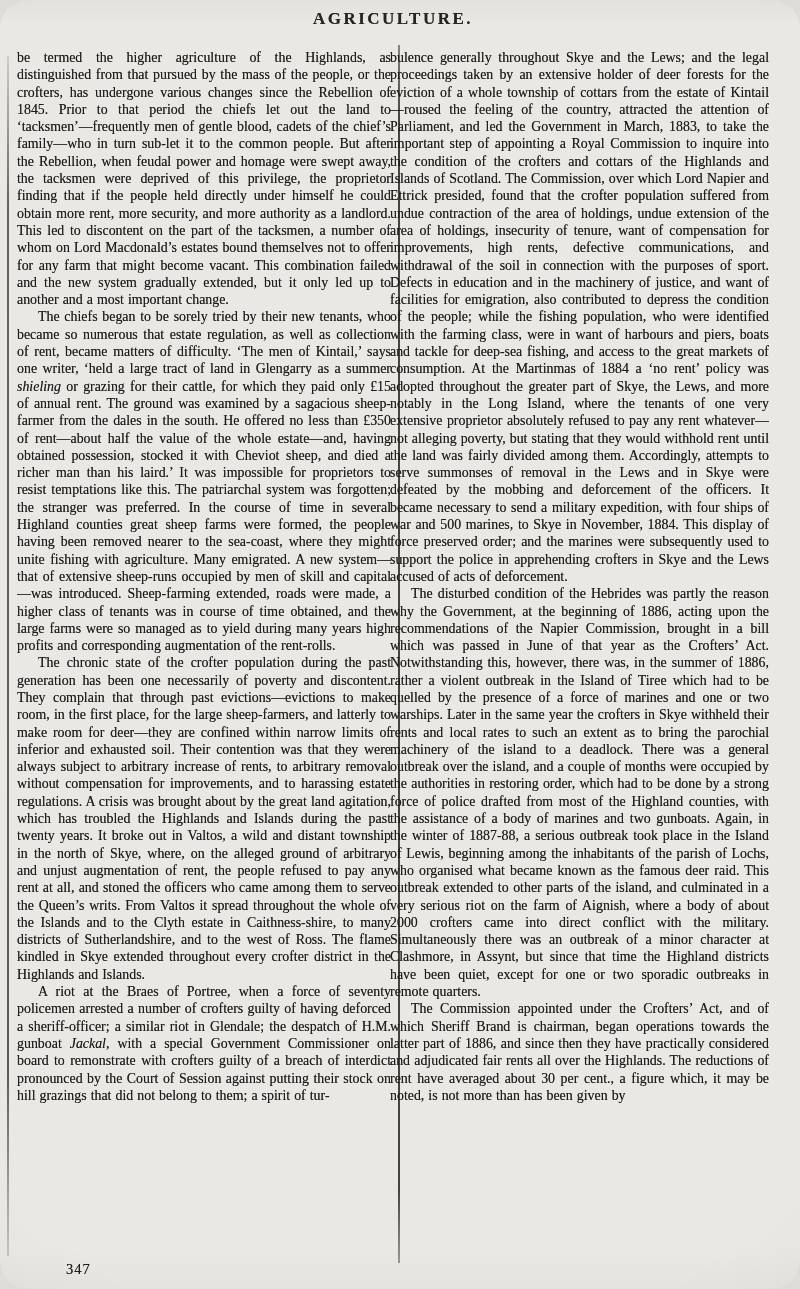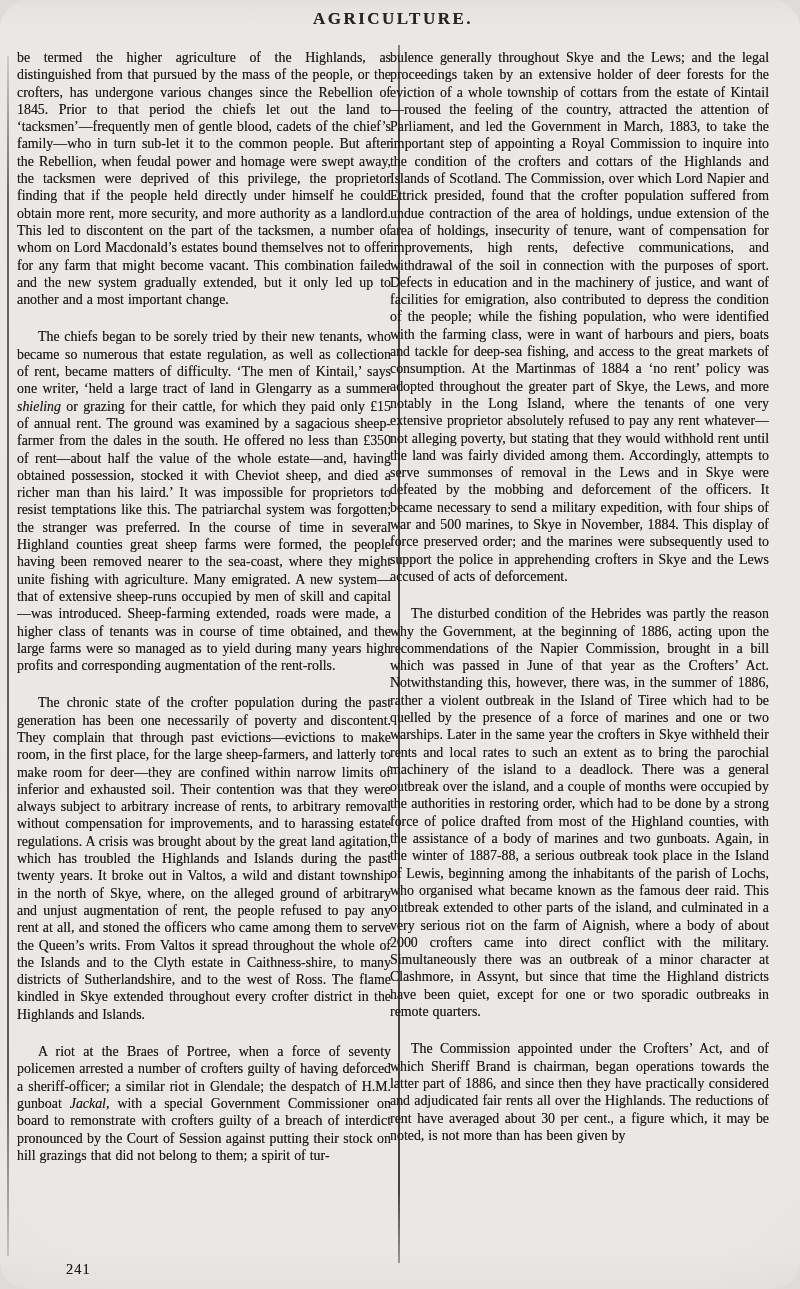--- a/index.html
+++ b/index.html
@@ -57,21 +57,21 @@
   .col-right { left: 390px; width: 379px; }
   .para {
     margin: 0;
     text-align: justify;
     font-size: 13.9px;
     line-height: 17.3px;
     word-spacing: 0.04em;
     text-shadow: 0 0 0.6px rgba(28,27,24,0.65);
     font-family: Liberation Serif, serif;
   }
-  .para.indent { text-indent: 21px; margin-top: 20px; }
+  .para.indent { text-indent: 21px; }
   .itl { font-style: italic; }
   .page-number {
     position: absolute;
     left: 66px;
     top: 1261px;
     font-size: 14.5px;
     letter-spacing: 1px;
     text-shadow: 0 0 0.6px rgba(28,27,24,0.7);
   }
 </style>
@@ -91,14 +91,14 @@
     </div>
 
   <div class="column-divider"></div>
 
   <div class="column col-right">
       <p class="para"><span>bulence generally throughout Skye and the Lews; and the legal proceedings taken by an extensive holder of deer forests for the eviction of a whole township of cottars from the estate of Kintail—roused the feeling of the country, attracted the attention of Parliament, and led the Government in March, 1883, to take the important step of appointing a Royal Commission to inquire into the condition of the crofters and cottars of the Highlands and Islands of Scotland. The Commission, over which Lord Napier and Ettrick presided, found that the crofter population suffered from undue contraction of the area of holdings, undue extension of the area of holdings, insecurity of tenure, want of compensation for improvements, high rents, defective communications, and withdrawal of the soil in connection with the purposes of sport. Defects in education and in the machinery of justice, and want of facilities for emigration, also contributed to depress the condition of the people; while the fishing population, who were identified with the farming class, were in want of harbours and piers, boats and tackle for deep-sea fishing, and access to the great markets of consumption. At the Martinmas of 1884 a ‘no rent’ policy was adopted throughout the greater part of Skye, the Lews, and more notably in the Long Island, where the tenants of one very extensive proprietor absolutely refused to pay any rent whatever—not alleging poverty, but stating that they would withhold rent until the land was fairly divided among them. Accordingly, attempts to serve summonses of removal in the Lews and in Skye were defeated by the mobbing and deforcement of the officers. It became necessary to send a military expedition, with four ships of war and 500 marines, to Skye in November, 1884. This display of force preserved order; and the marines were subsequently used to support the police in apprehending crofters in Skye and the Lews accused of acts of deforcement.</span></p>
       <p class="para indent"><span>The disturbed condition of the Hebrides was partly the reason why the Government, at the beginning of 1886, acting upon the recommendations of the Napier Commission, brought in a bill which was passed in June of that year as the Crofters’ Act. Notwithstanding this, however, there was, in the summer of 1886, rather a violent outbreak in the Island of Tiree which had to be quelled by the presence of a force of marines and one or two warships. Later in the same year the crofters in Skye withheld their rents and local rates to such an extent as to bring the parochial machinery of the island to a deadlock. There was a general outbreak over the island, and a couple of months were occupied by the authorities in restoring order, which had to be done by a strong force of police drafted from most of the Highland counties, with the assistance of a body of marines and two gunboats. Again, in the winter of 1887-88, a serious outbreak took place in the Island of Lewis, beginning among the inhabitants of the parish of Lochs, who organised what became known as the famous deer raid. This outbreak extended to other parts of the island, and culminated in a very serious riot on the farm of Aignish, where a body of about 2000 crofters came into direct conflict with the military. Simultaneously there was an outbreak of a minor character at Clashmore, in Assynt, but since that time the Highland districts have been quiet, except for one or two sporadic outbreaks in remote quarters.</span></p>
       <p class="para indent"><span>The Commission appointed under the Crofters’ Act, and of which Sheriff Brand is chairman, began operations towards the latter part of 1886, and since then they have practically considered and adjudicated fair rents all over the Highlands. The reductions of rent have averaged about 30 per cent., a figure which, it may be noted, is not more than has been given by</span></p>
     </div>
 
-  <div class="page-number">241</div>
+  <div class="page-number">347</div>
 </div>
 
 </body></html>

